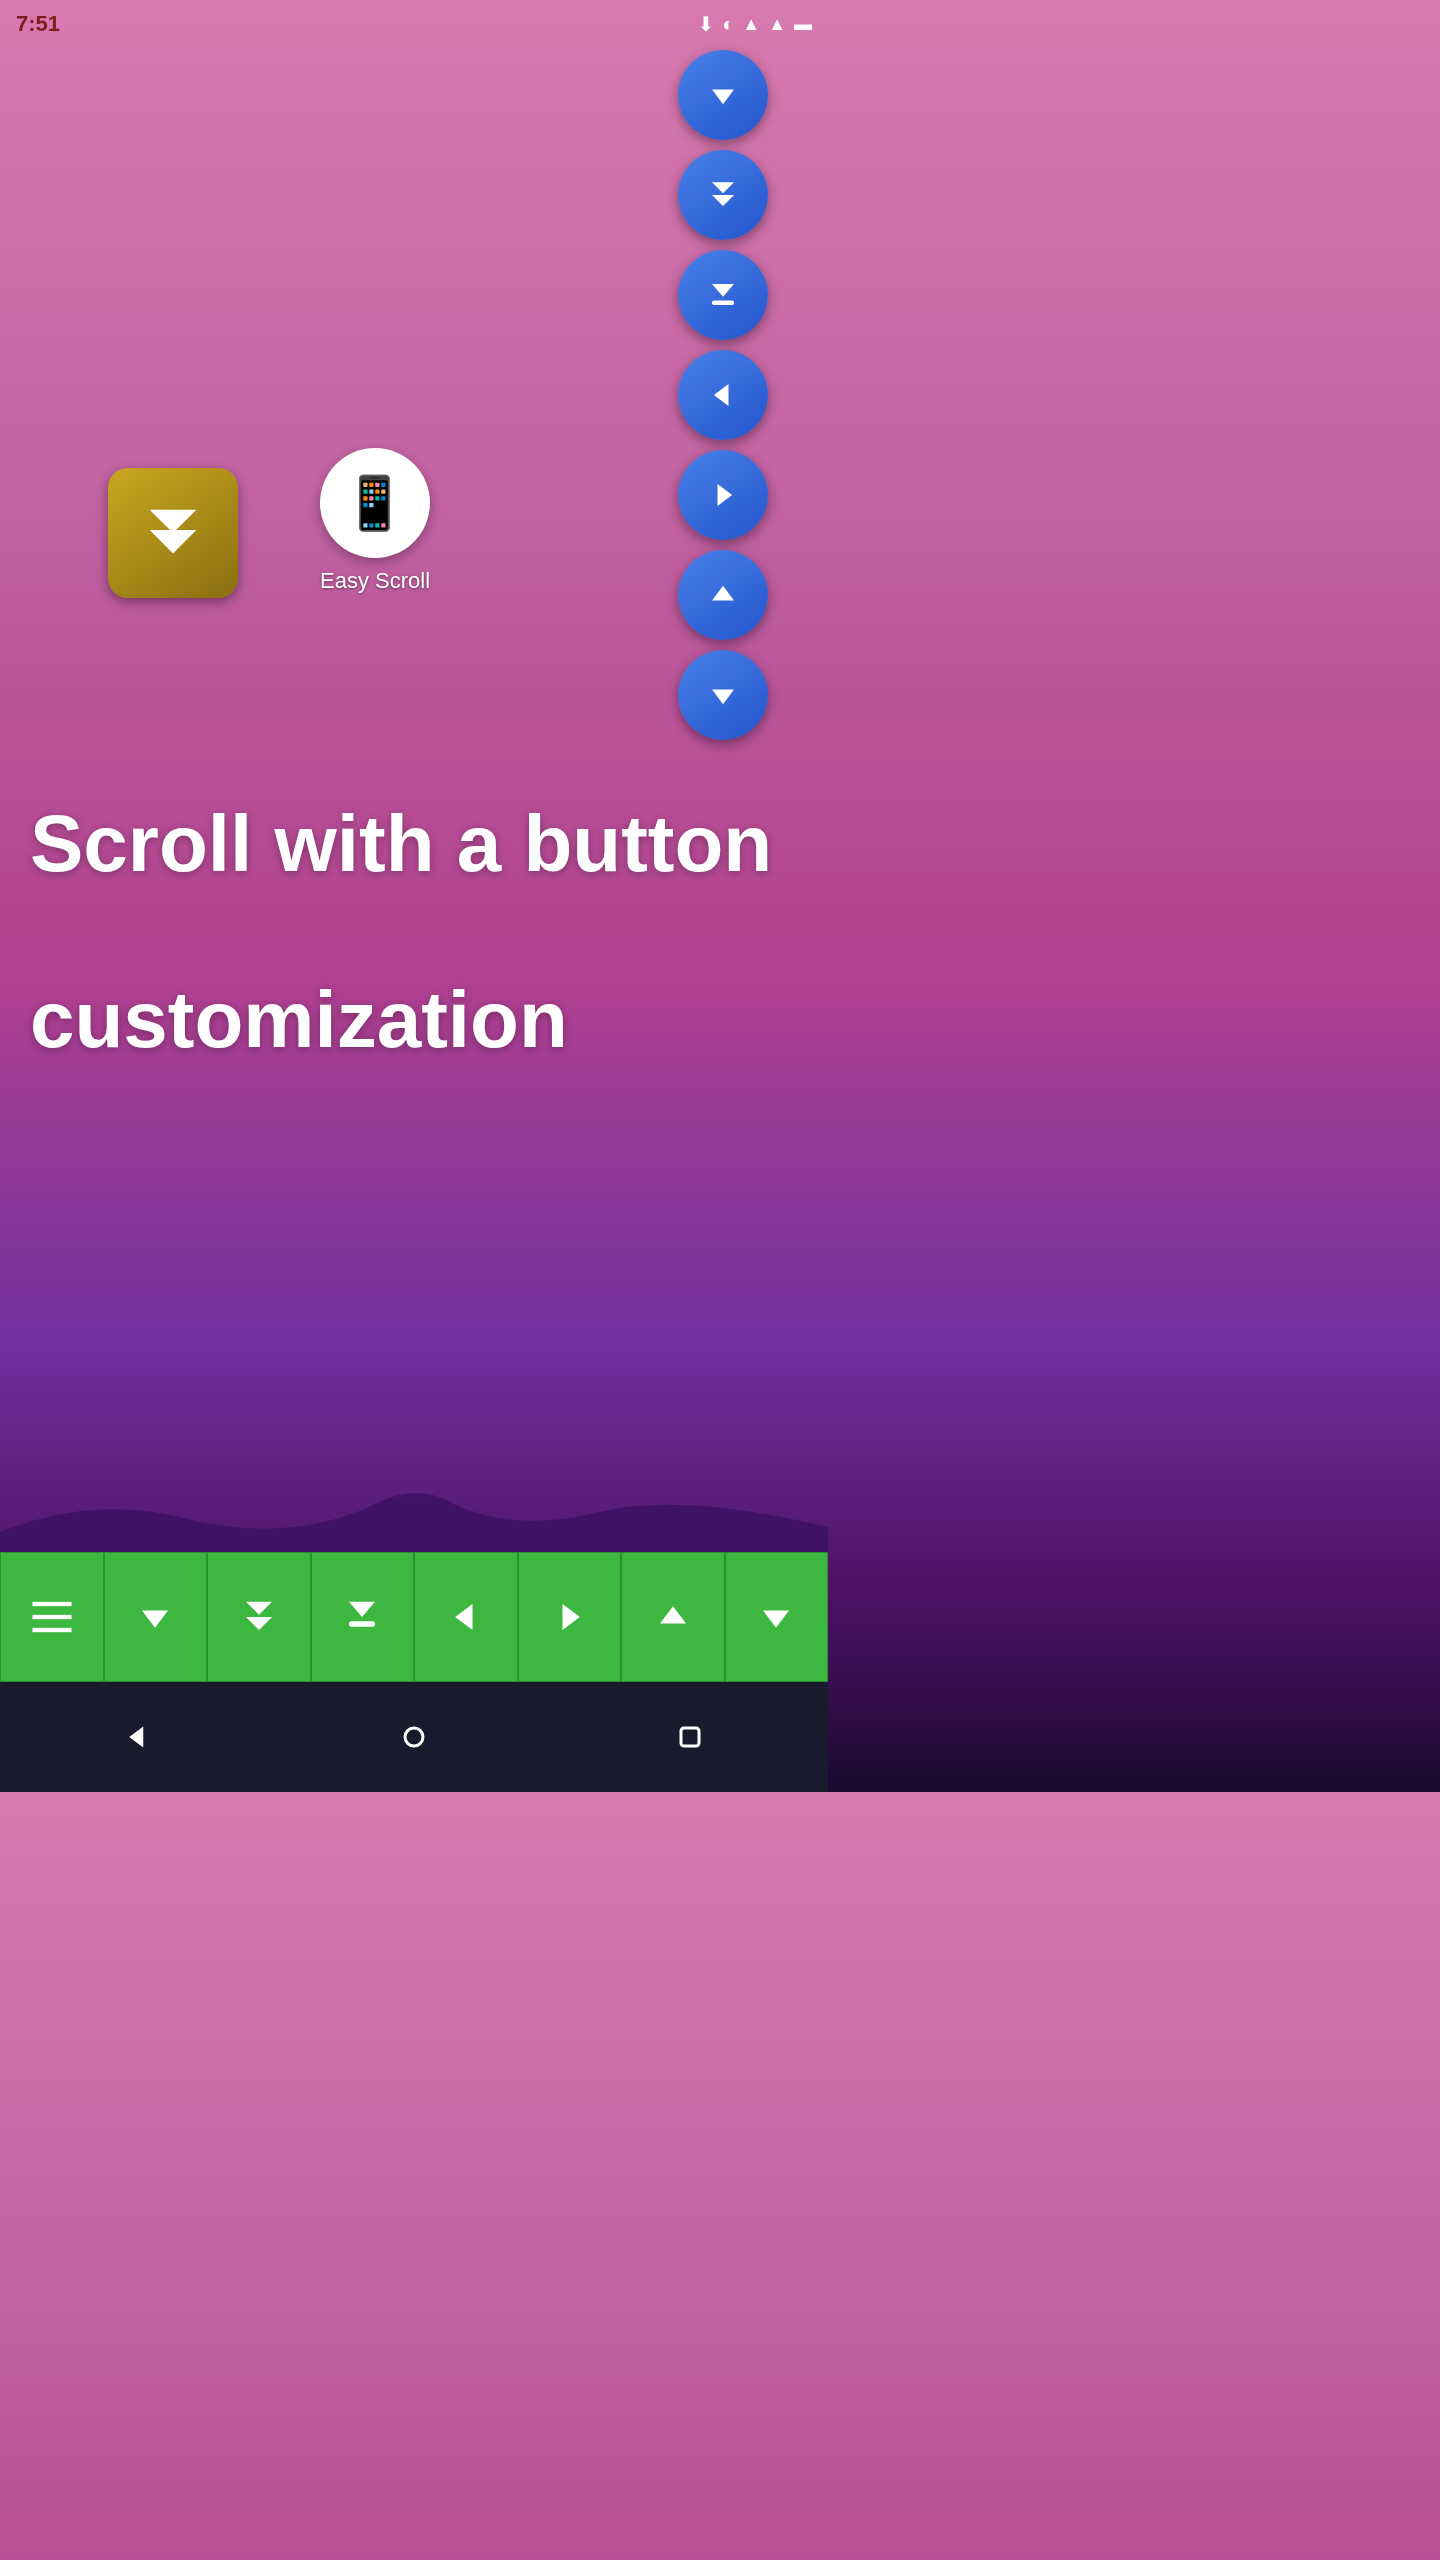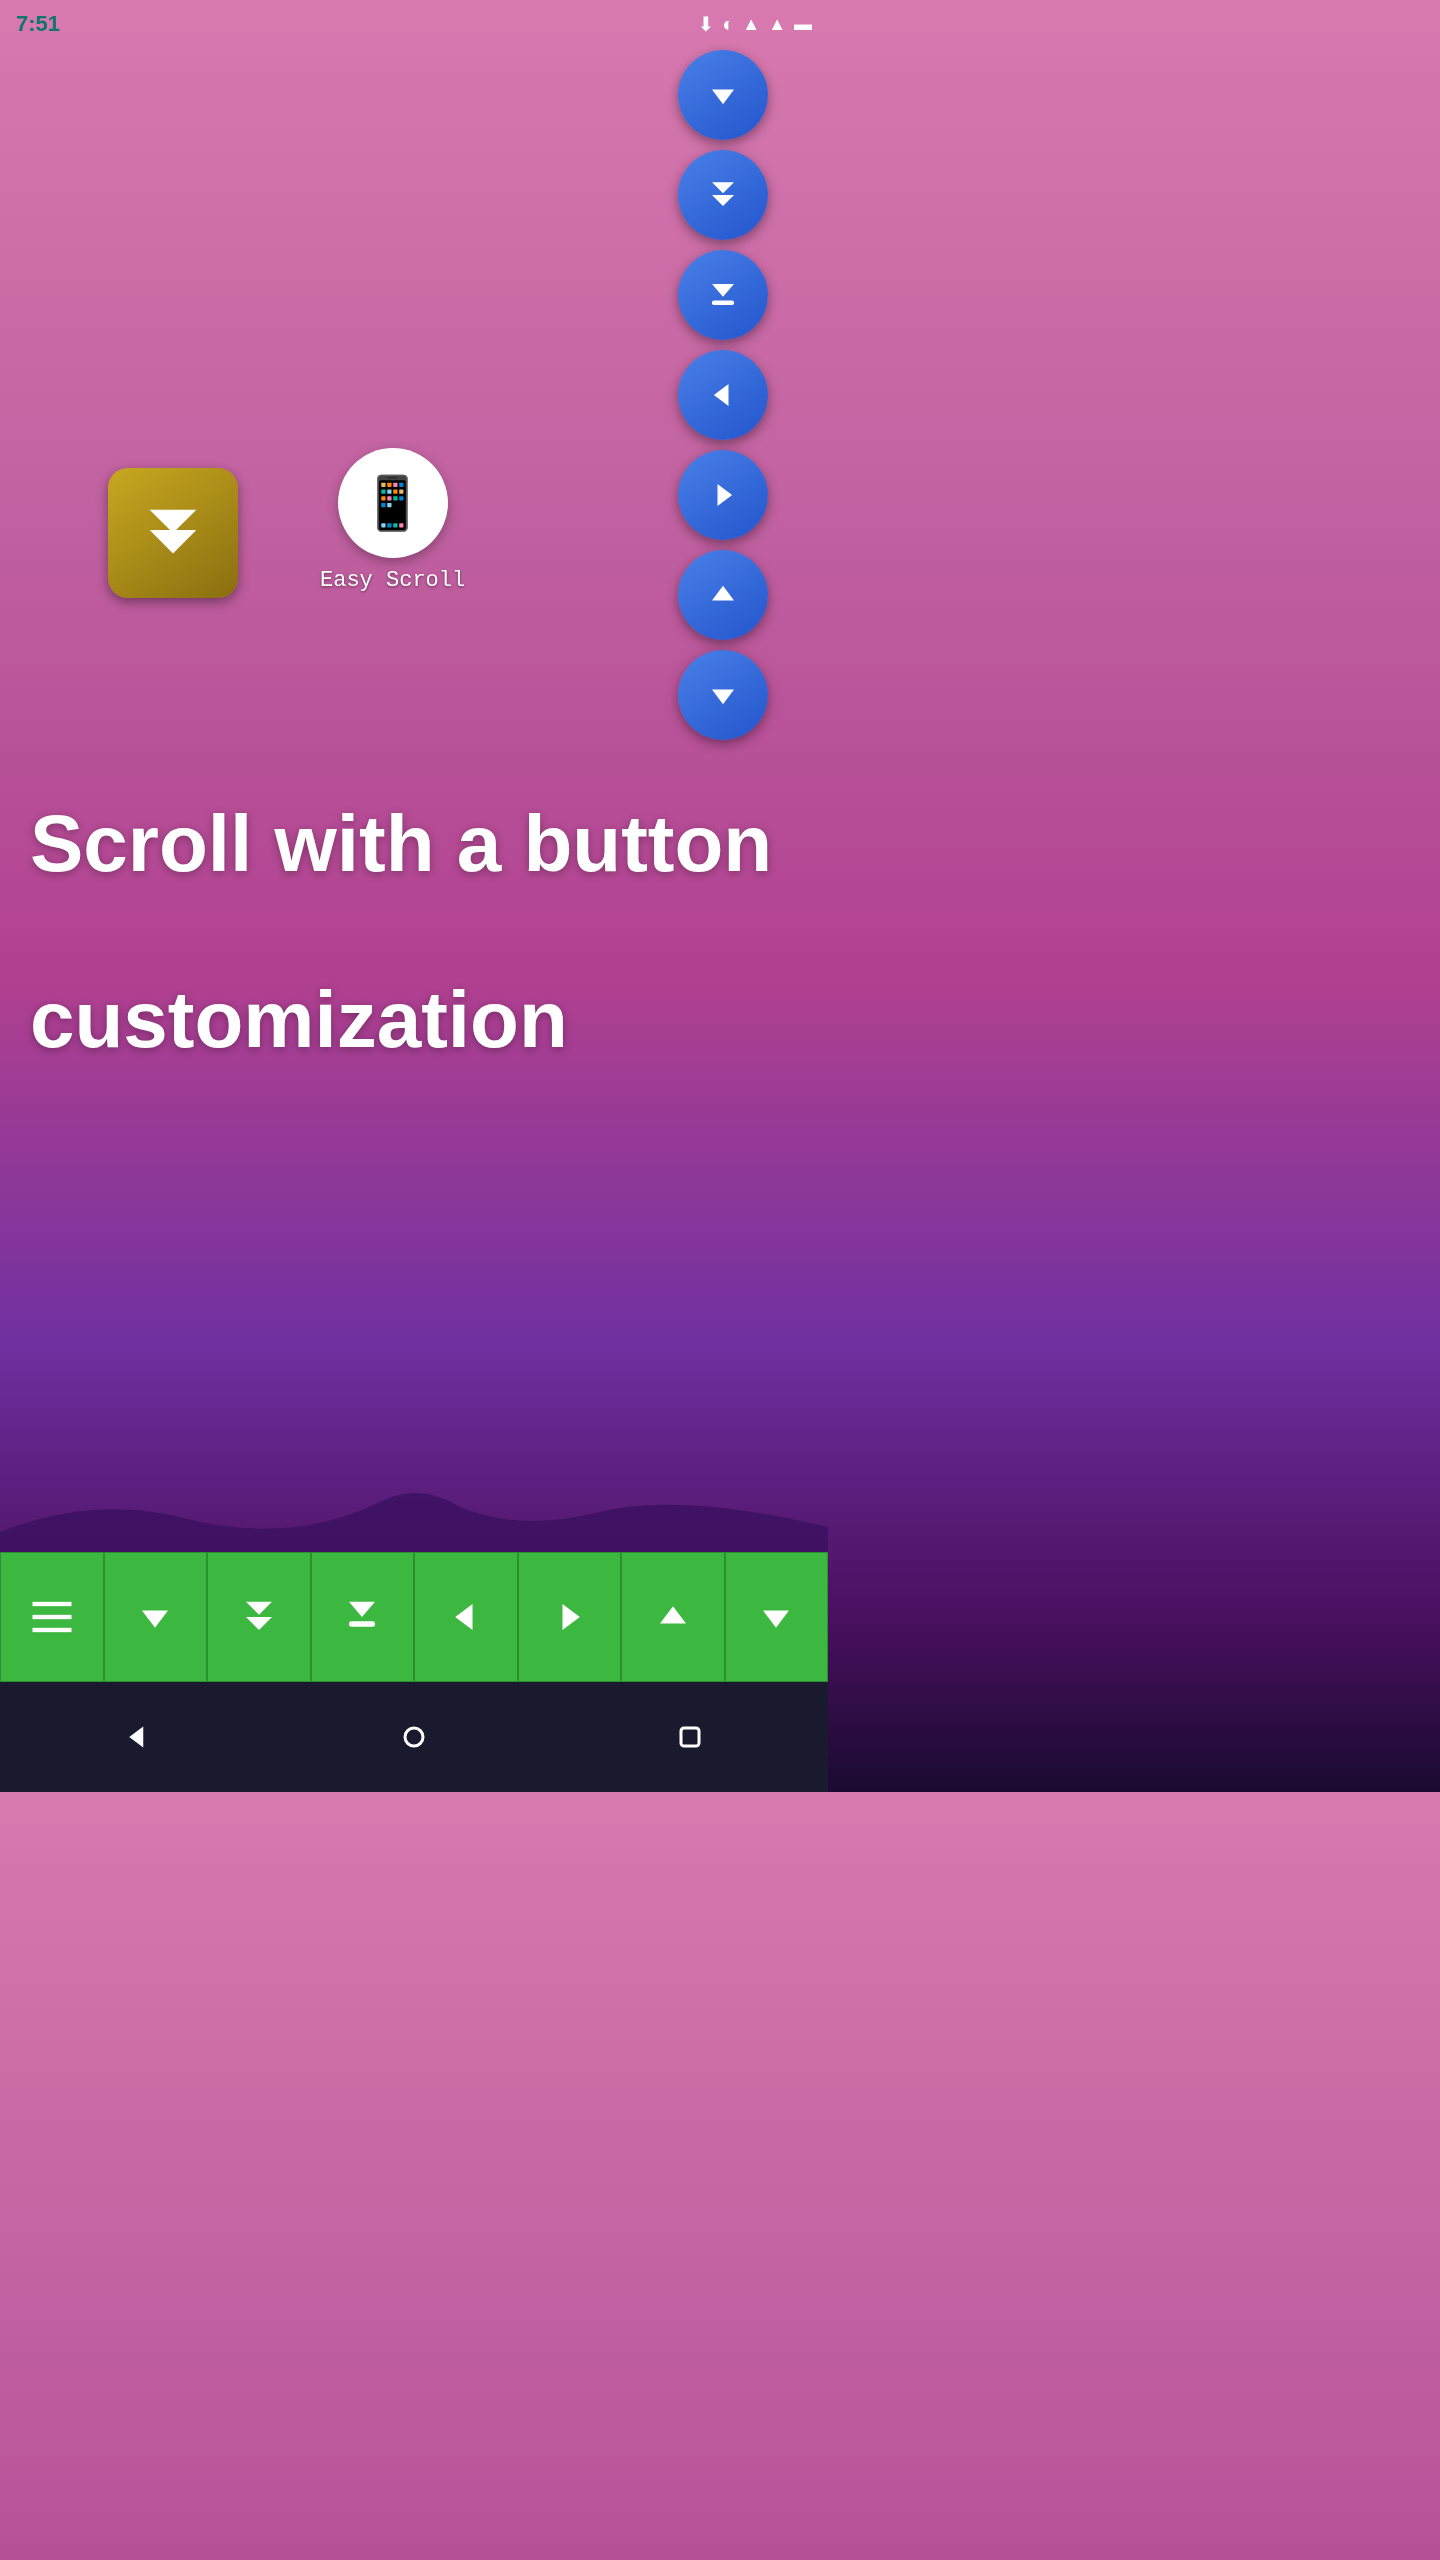--- a/index.html
+++ b/index.html
@@ -17,21 +17,21 @@
     .status-bar {
       position: absolute;
       top: 0; left: 0; right: 0;
       height: 48px;
       display: flex;
       align-items: center;
       padding: 0 16px;
       z-index: 100;
     }
     .status-time {
-      color: #0f766e;
+      color: #7f1d1d;
       font-size: 22px;
       font-weight: bold;
       flex: 1;
     }
     .status-icons {
       display: flex;
       align-items: center;
       gap: 8px;
     }
 
@@ -112,21 +112,20 @@
 
     .app-icon-inner {
       font-size: 52px;
     }
 
     .app-label {
       color: white;
       font-size: 22px;
       text-align: center;
       text-shadow: 0 1px 3px rgba(0,0,0,0.5);
-      font-family: Liberation Mono, monospace;
     }
 
     
     .main-text {
       position: absolute;
       top: 800px;
       left: 0; right: 0;
       padding: 0 30px;
     }
 

